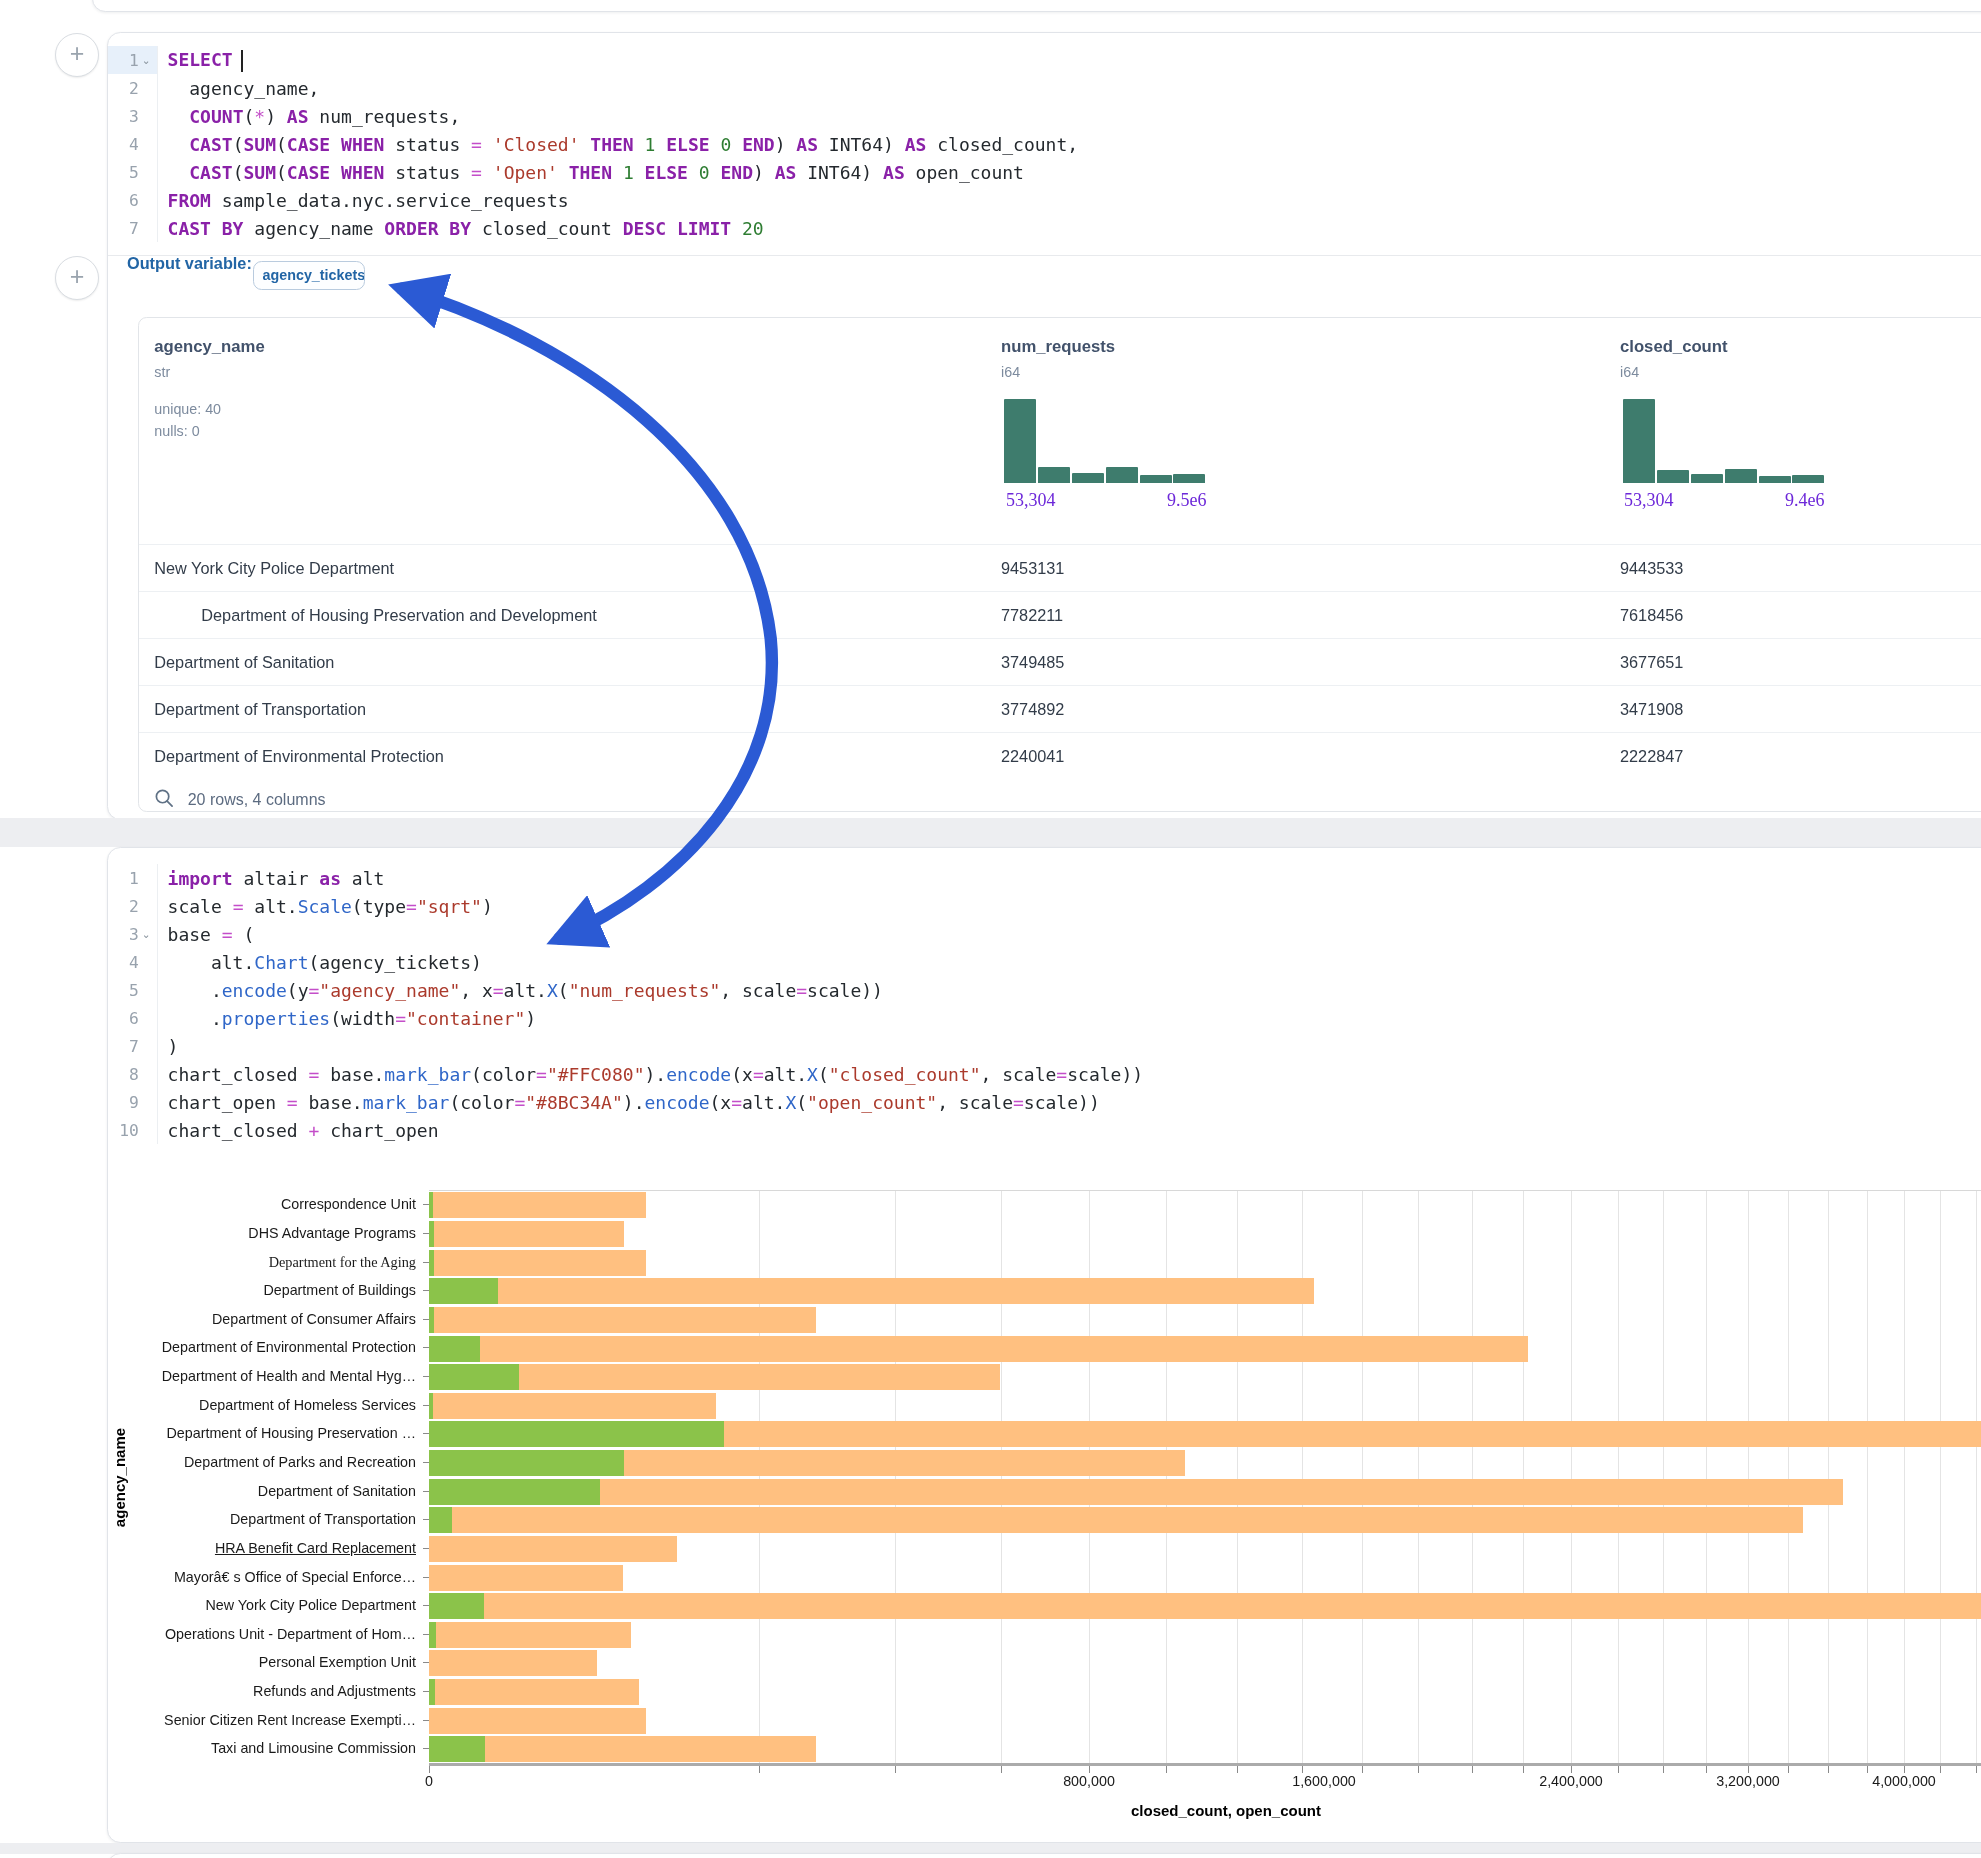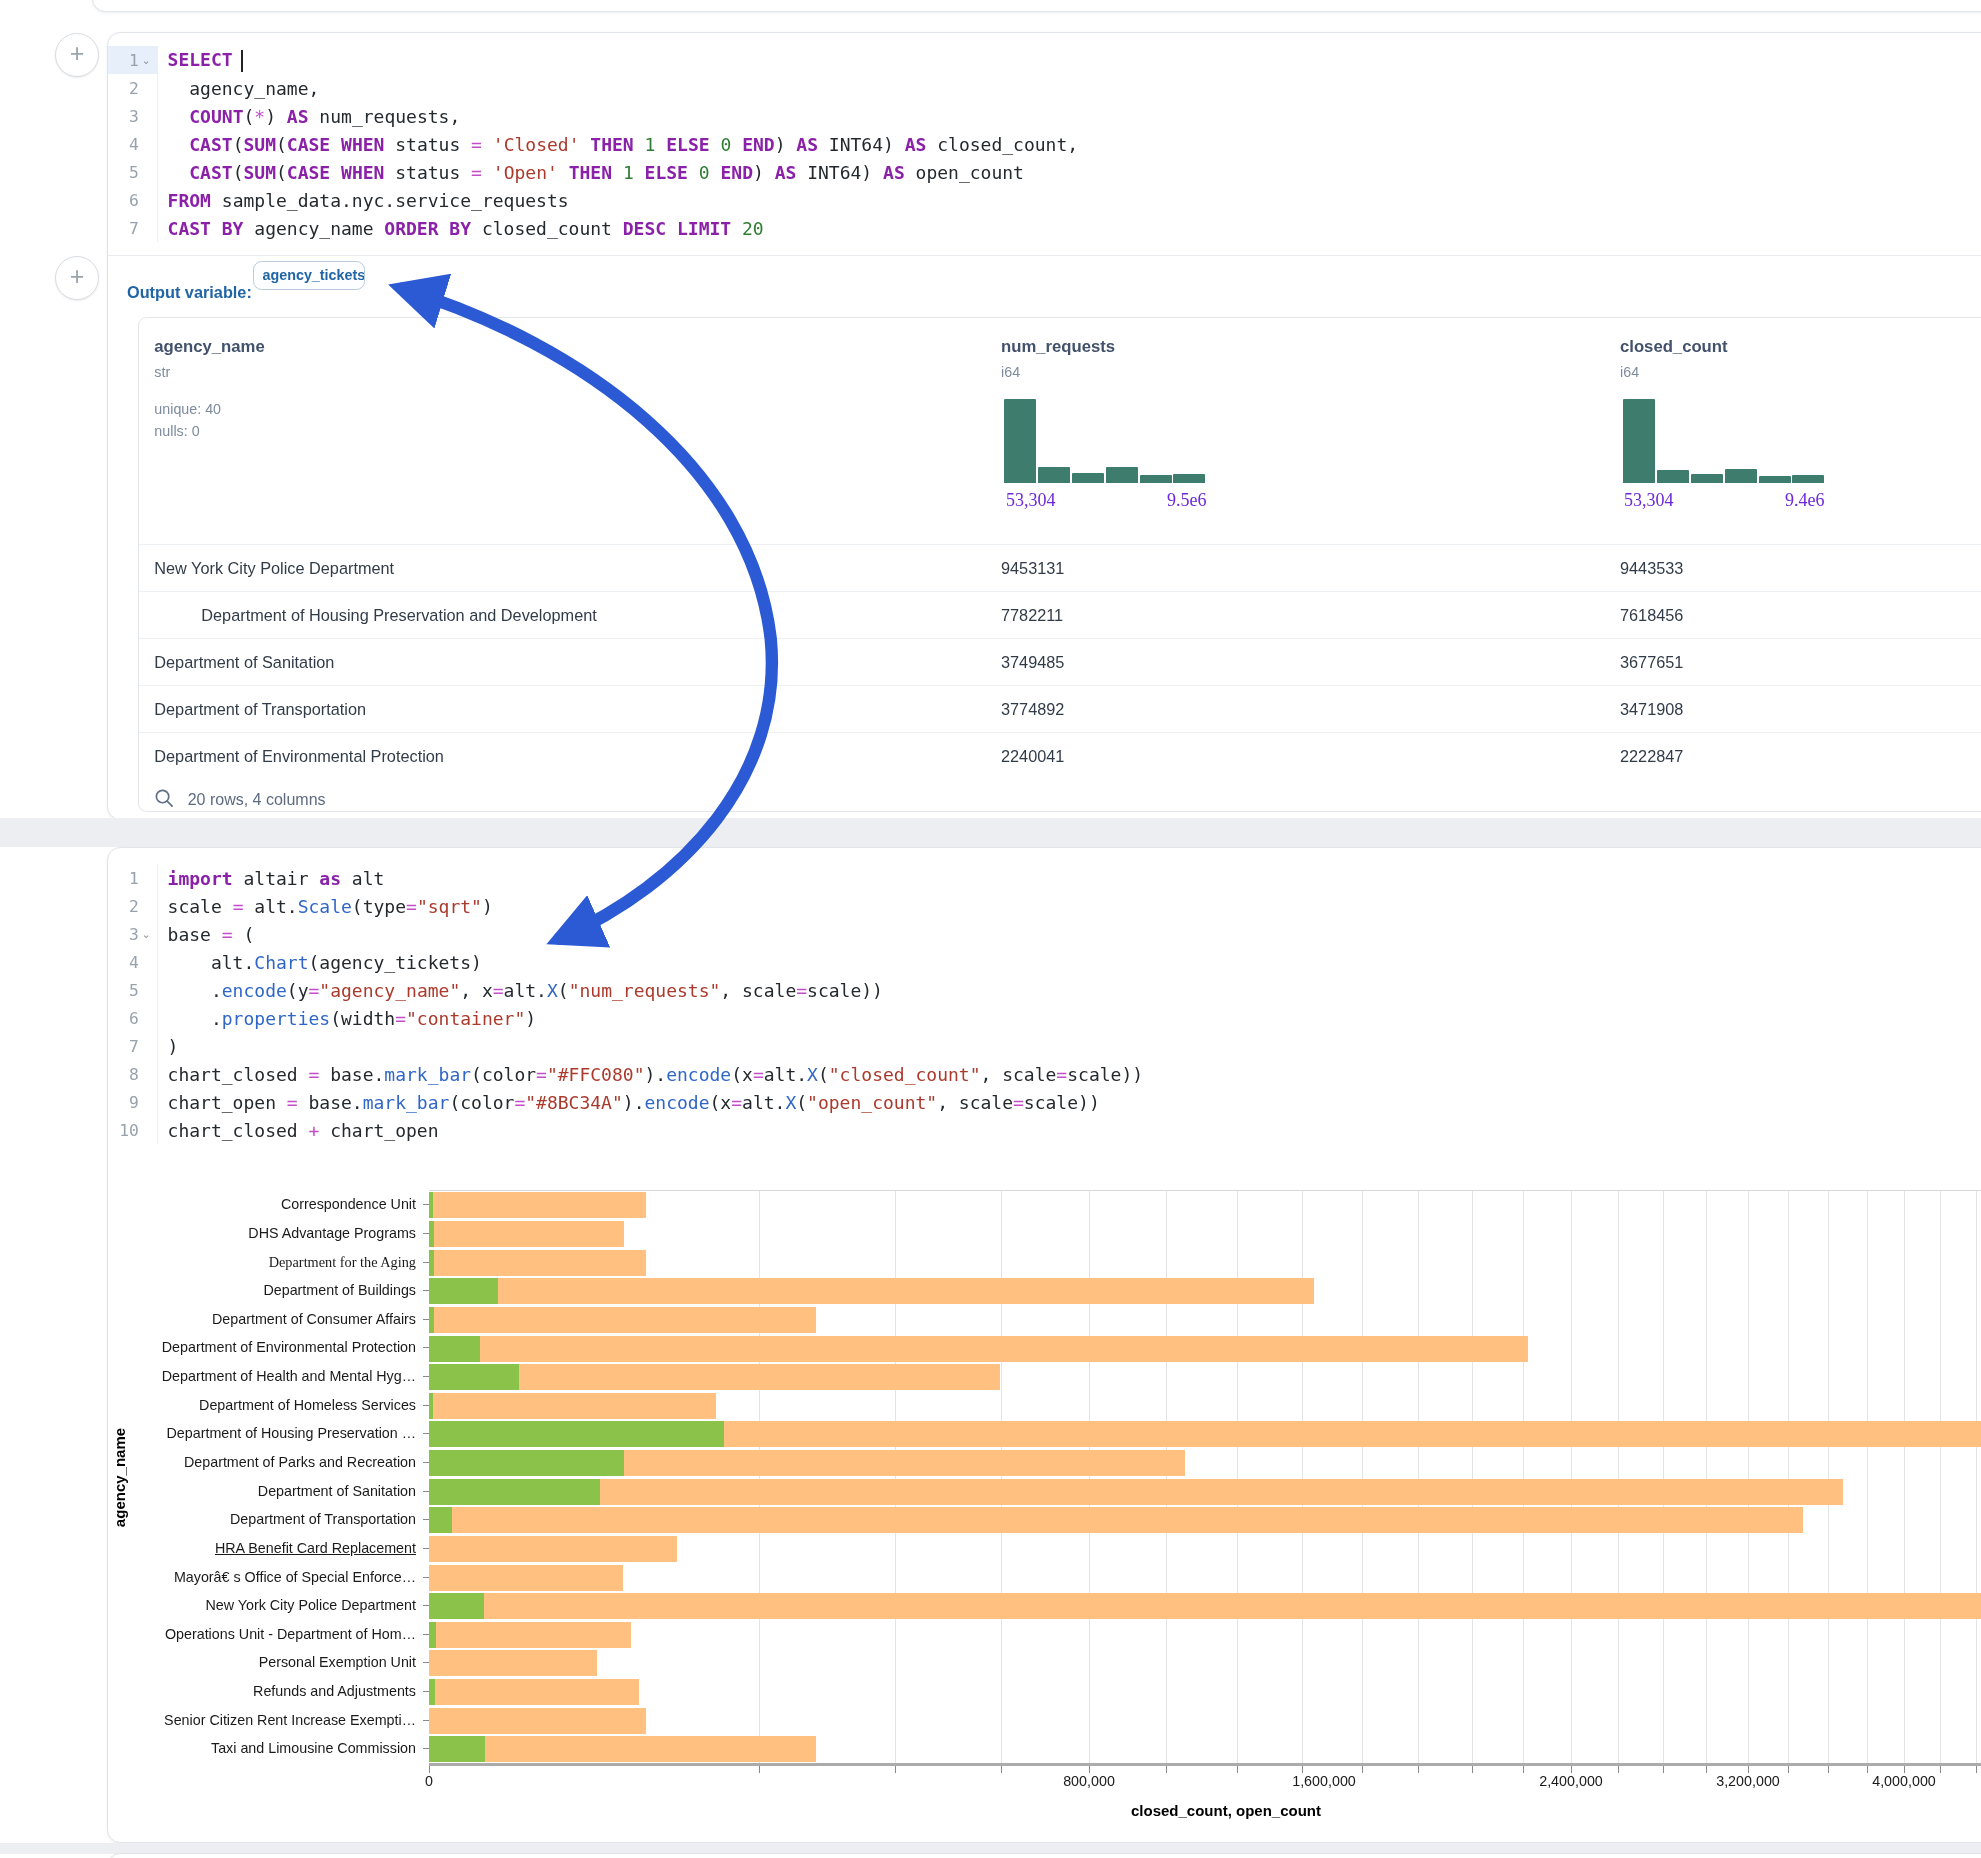--- a/index.html
+++ b/index.html
@@ -116,21 +116,21 @@
         </div>
         <div class="c-row">
           <div class="c-gut">
             <span class="c-num">7</span>
             <span class="c-fold"></span>
           </div>
           <div class="c-code"><span class="tok-kw">CAST BY</span><span class="tok-pln"> agency_name </span><span class="tok-kw">ORDER BY</span><span class="tok-pln"> closed_count </span><span class="tok-kw">DESC</span><span class="tok-pln"> </span><span class="tok-kw">LIMIT</span><span class="tok-pln"> </span><span class="tok-num">20</span></div>
         </div>
       </div>
     <div class="divider" style="top:222px;"></div>
-    <div class="outvar-label" style="left:19px;top:250px;">Output variable:</div>
+    <div class="outvar-label" style="left:19px;top:221px;">Output variable:</div>
     <div class="outvar-pill" style="left:145px;top:228px;">agency_tickets</div>
 
     <div class="tbl" style="left:30px;top:284px;width:1860px;height:493px;">
 
       <div class="col-h" style="left:15.3px;top:19px;">agency_name</div>
       <div class="col-t" style="left:15.3px;top:46px;">str</div>
       <div class="col-s" style="left:15.3px;top:80px;">unique: 40</div>
       <div class="col-s" style="left:15.3px;top:102px;">nulls: 0</div>
 
       <div class="col-h" style="left:862px;top:19px;">num_requests</div>

